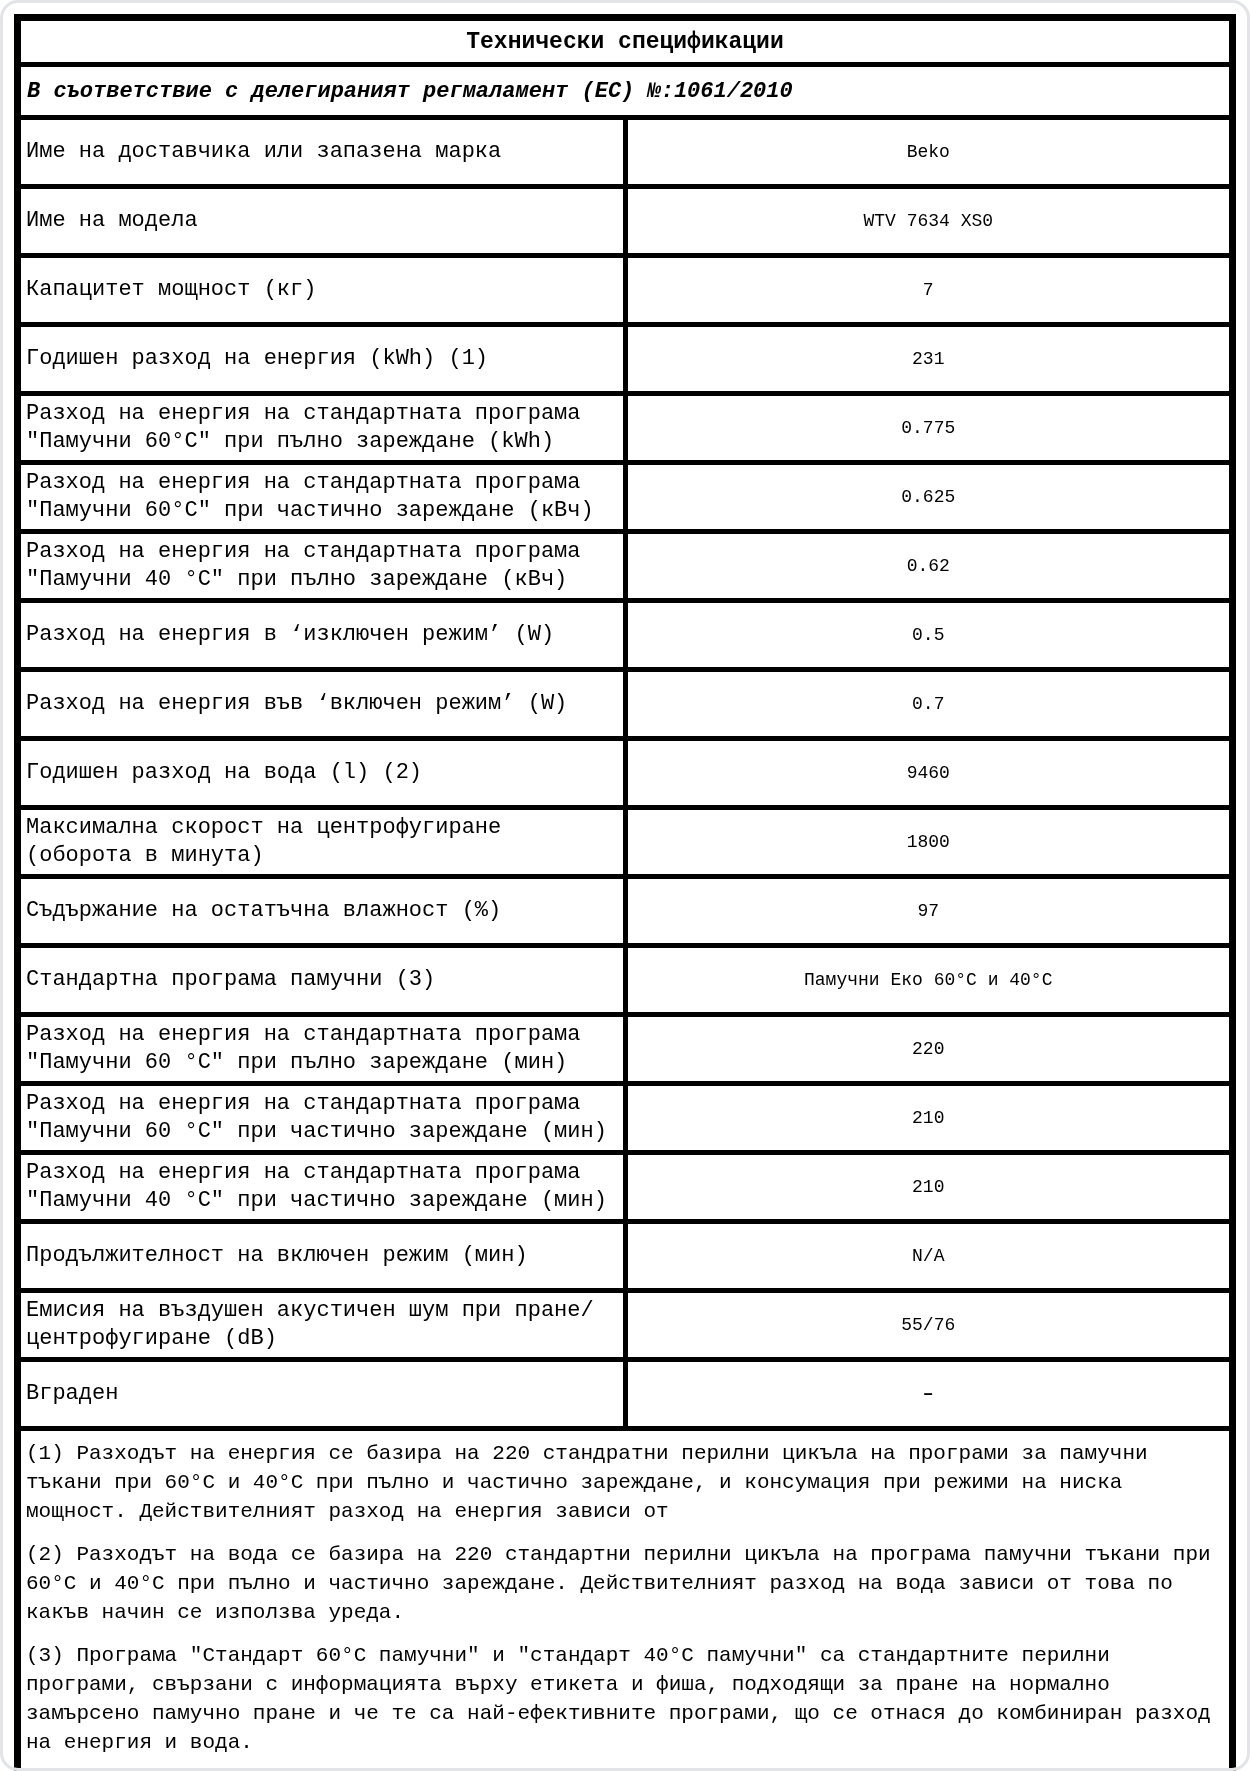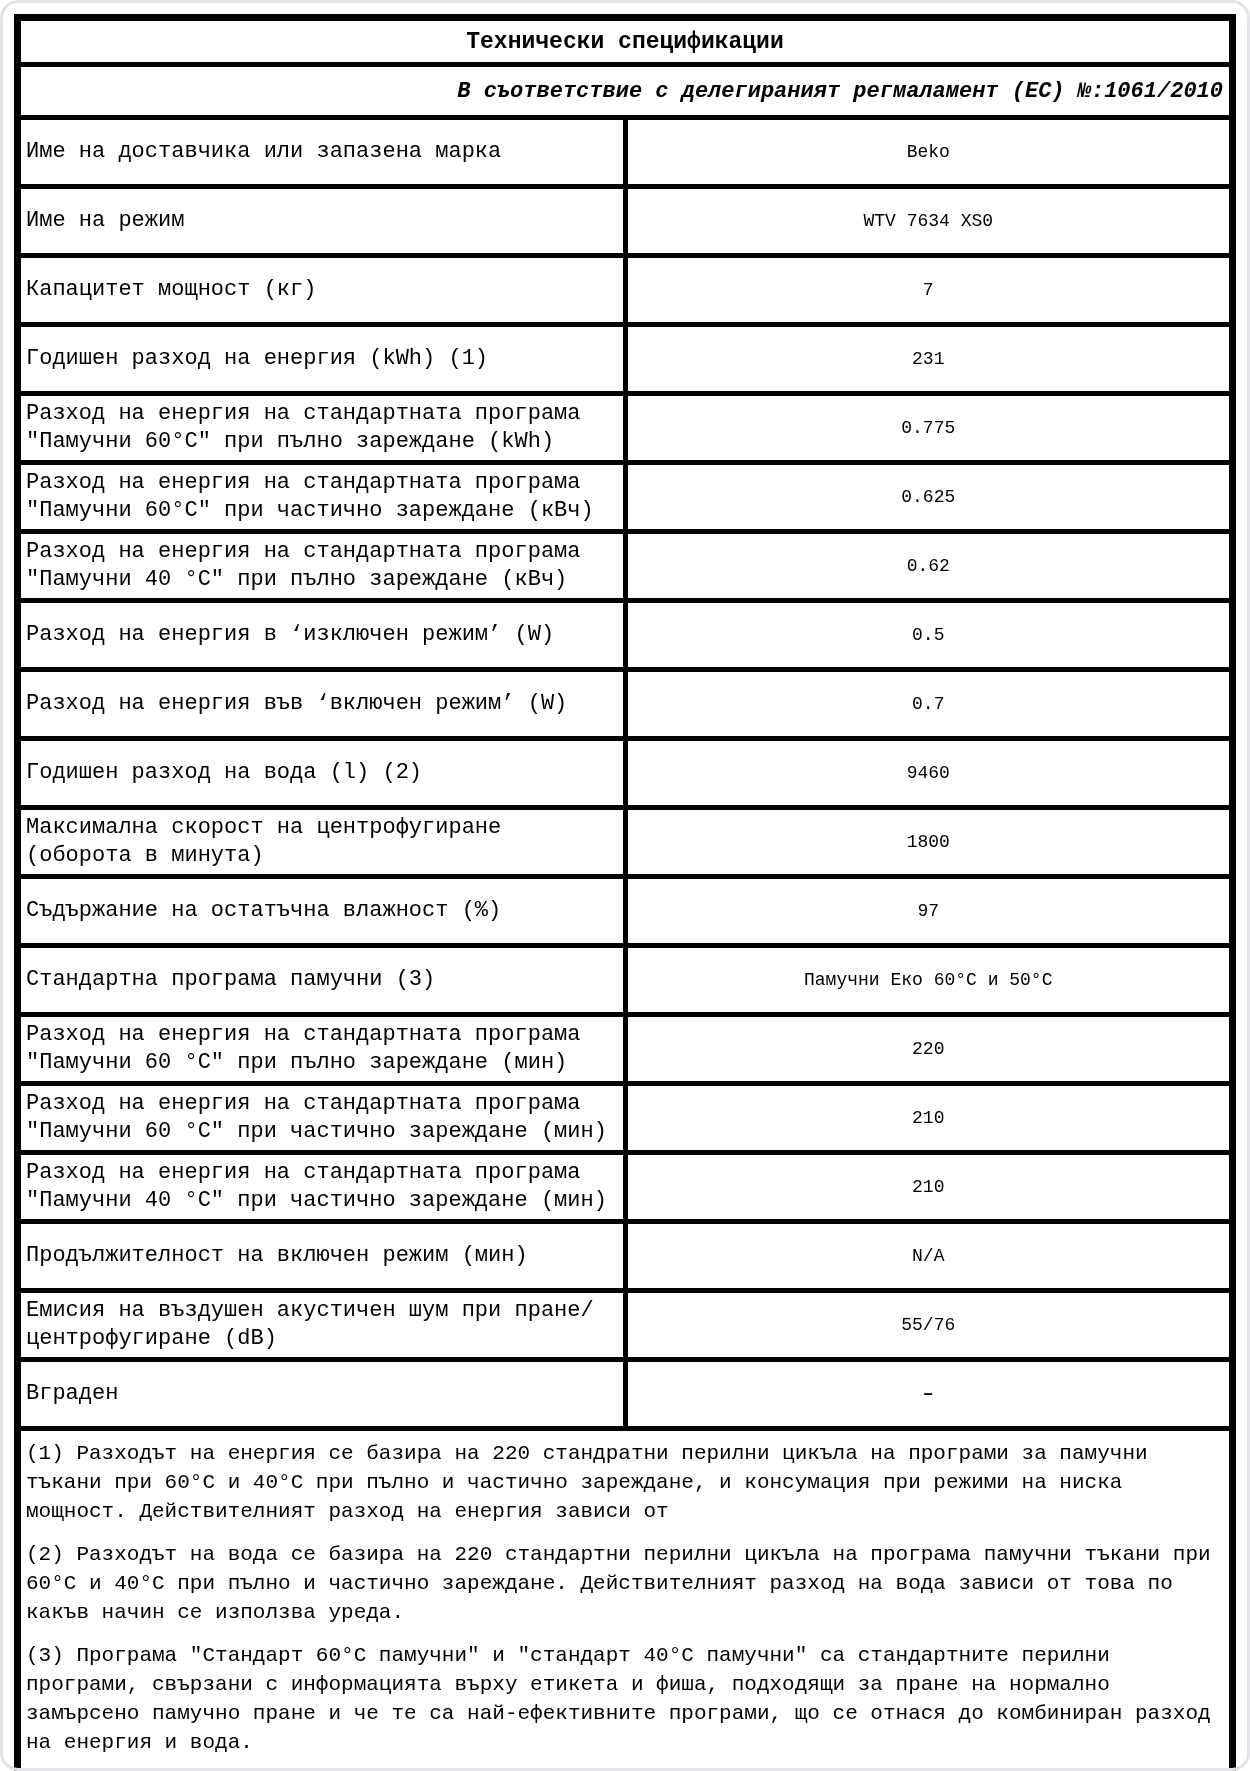--- a/index.html
+++ b/index.html
@@ -38,21 +38,21 @@
   td.title-cell {
     height: 37px;
     text-align: center;
     vertical-align: middle;
     font-size: 23px;
     font-weight: bold;
     padding: 2px 6px;
   }
   td.subtitle-cell {
     height: 44px;
-    text-align: right;
+    text-align: left;
     vertical-align: middle;
     font-size: 22px;
     font-weight: bold;
     font-style: italic;
     padding: 2px 6px;
   }
   td.label-cell {
     height: 58px;
     width: 71%;
     vertical-align: middle;
@@ -95,21 +95,21 @@
       <tr>
         <td class="subtitle-cell" colspan="2">В съответствие с делегираният регмаламент (ЕС) №:1061/2010</td>
       </tr>
     </tbody>
     <tbody>
         <tr>
           <td class="label-cell">Име на доставчика или запазена марка</td>
           <td class="value-cell">Beko</td>
         </tr>
         <tr>
-          <td class="label-cell">Име на режим</td>
+          <td class="label-cell">Име на модела</td>
           <td class="value-cell">WTV 7634 XS0</td>
         </tr>
         <tr>
           <td class="label-cell">Капацитет мощност (кг)</td>
           <td class="value-cell">7</td>
         </tr>
         <tr>
           <td class="label-cell">Годишен разход на енергия (kWh) (1)</td>
           <td class="value-cell">231</td>
         </tr>
@@ -140,21 +140,21 @@
         <tr>
           <td class="label-cell">Максимална скорост на центрофугиране (оборота в минута)</td>
           <td class="value-cell">1800</td>
         </tr>
         <tr>
           <td class="label-cell">Съдържание на остатъчна влажност (%)</td>
           <td class="value-cell">97</td>
         </tr>
         <tr>
           <td class="label-cell">Стандартна програма памучни (3)</td>
-          <td class="value-cell">Памучни Еко 60°C и 50°C</td>
+          <td class="value-cell">Памучни Еко 60°C и 40°C</td>
         </tr>
         <tr>
           <td class="label-cell">Разход на енергия на стандартната програма "Памучни 60 °C" при пълно зареждане (мин)</td>
           <td class="value-cell">220</td>
         </tr>
         <tr>
           <td class="label-cell">Разход на енергия на стандартната програма "Памучни 60 °C" при частично зареждане (мин)</td>
           <td class="value-cell">210</td>
         </tr>
         <tr>

